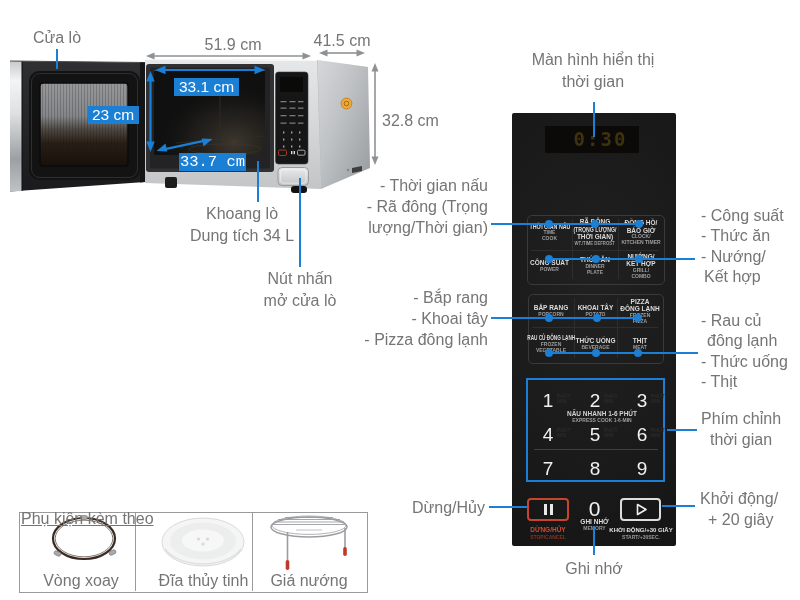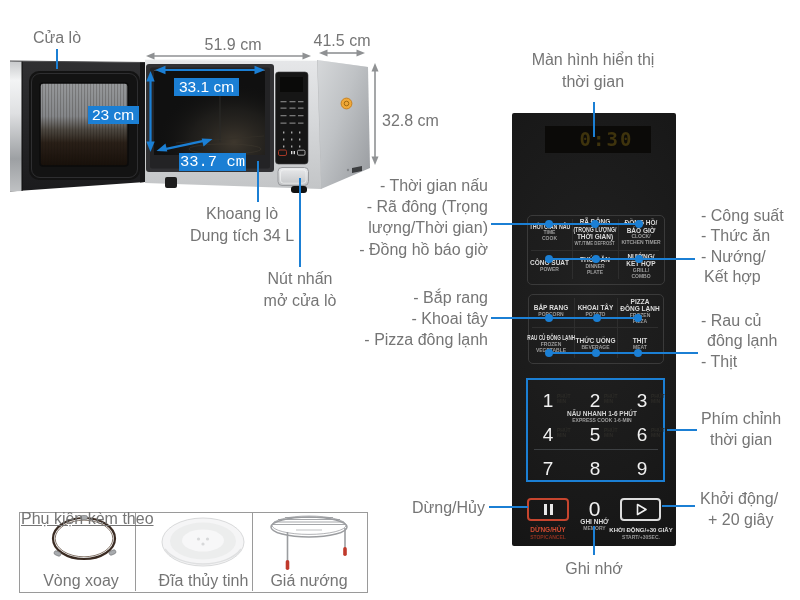--- a/index.html
+++ b/index.html
@@ -11,21 +11,21 @@
   .r{text-align:right;}
   .cc{transform:translateX(-50%);text-align:center;}
   .badge{position:absolute;height:18px;line-height:18px;background:#1b7fd4;color:#ffffff;
          font-size:15.5px;text-align:center;z-index:5;}
   .bline{position:absolute;background:#1b7fd4;z-index:3;}
   .dot{position:absolute;width:8px;height:8px;border-radius:50%;background:#1b7fd4;z-index:4;}
   
   #panel{position:absolute;left:512px;top:113px;width:164px;height:433px;z-index:1;
          background:radial-gradient(120% 75% at 48% 42%, #212121 0%, #1a1a1a 55%, #131313 100%);
          border-radius:2px;}
-  #lcd{position:absolute;left:545px;top:126px;width:106px;height:27px;background:#0b0a08;z-index:2;
+  #lcd{position:absolute;left:545px;top:126px;width:94px;height:27px;background:#0b0a08;z-index:2;
        color:#3e330d;font-family:"DejaVu Sans Mono","Liberation Mono",monospace;font-weight:bold;
        font-size:19px;line-height:27px;text-align:center;letter-spacing:2px;padding-left:17px;box-sizing:border-box;}
   .gbox{position:absolute;border:1px solid #3a3a3a;border-radius:5px;z-index:2;background:transparent;}
   .sep{position:absolute;background:#2e2e2e;z-index:2;}
   .key{position:absolute;z-index:3;display:flex;flex-direction:column;align-items:center;justify-content:center;text-align:center;}
   .key .vi{font-size:6.5px;font-weight:bold;color:#dcdcdc;line-height:7.5px;white-space:nowrap;}
   .key .en{font-size:5px;color:#9d9d9d;line-height:5.8px;white-space:nowrap;font-weight:bold;}
   #numpad{position:absolute;left:526px;top:378px;width:139px;height:104px;border:2px solid #1b7fd4;
           box-sizing:border-box;z-index:2;}
   .digit{position:absolute;color:#f1f1f1;font-size:19px;line-height:19px;z-index:3;transform:translate(-50%,-50%);}
@@ -411,39 +411,39 @@
 
   <div class="lbl cc" style="left:300px;top:268px;line-height:22px;text-align:center;">
     <div>Nút nhấn</div>
     <div>mở cửa lò</div>
   </div>
 
   <div class="lbl r" style="right:312px;top:175px;line-height:21.2px;">
     <div>- Thời gian nấu</div>
     <div>- Rã đông (Trọng</div>
     <div>lượng/Thời gian)</div>
-    <div>- Đồng hồ báo giờ</div>
   </div>
 
   <div class="lbl" style="left:701px;top:205.5px;line-height:20.5px;">
     <div>- Công suất</div>
     <div>- Thức ăn</div>
     <div>- Nướng/</div>
     <div style="padding-left:3px;">Kết hợp</div>
   </div>
 
   <div class="lbl r" style="right:312px;top:288px;line-height:20.8px;">
     <div>- Bắp rang</div>
     <div>- Khoai tây</div>
     <div>- Pizza đông lạnh</div>
   </div>
 
   <div class="lbl" style="left:701px;top:311px;line-height:20.4px;">
     <div>- Rau củ</div>
     <div style="padding-left:6px;">đông lạnh</div>
+    <div>- Thức uống</div>
     <div>- Thịt</div>
   </div>
 
   <div class="lbl" style="left:701px;top:409px;line-height:20.5px;">
     <div>Phím chỉnh</div>
     <div style="padding-left:9px;">thời gian</div>
   </div>
 
   <div class="lbl r" style="right:315px;top:496.5px;">Dừng/Hủy</div>
   <div class="lbl cc" style="left:594px;top:557.5px;">Ghi nhớ</div>

